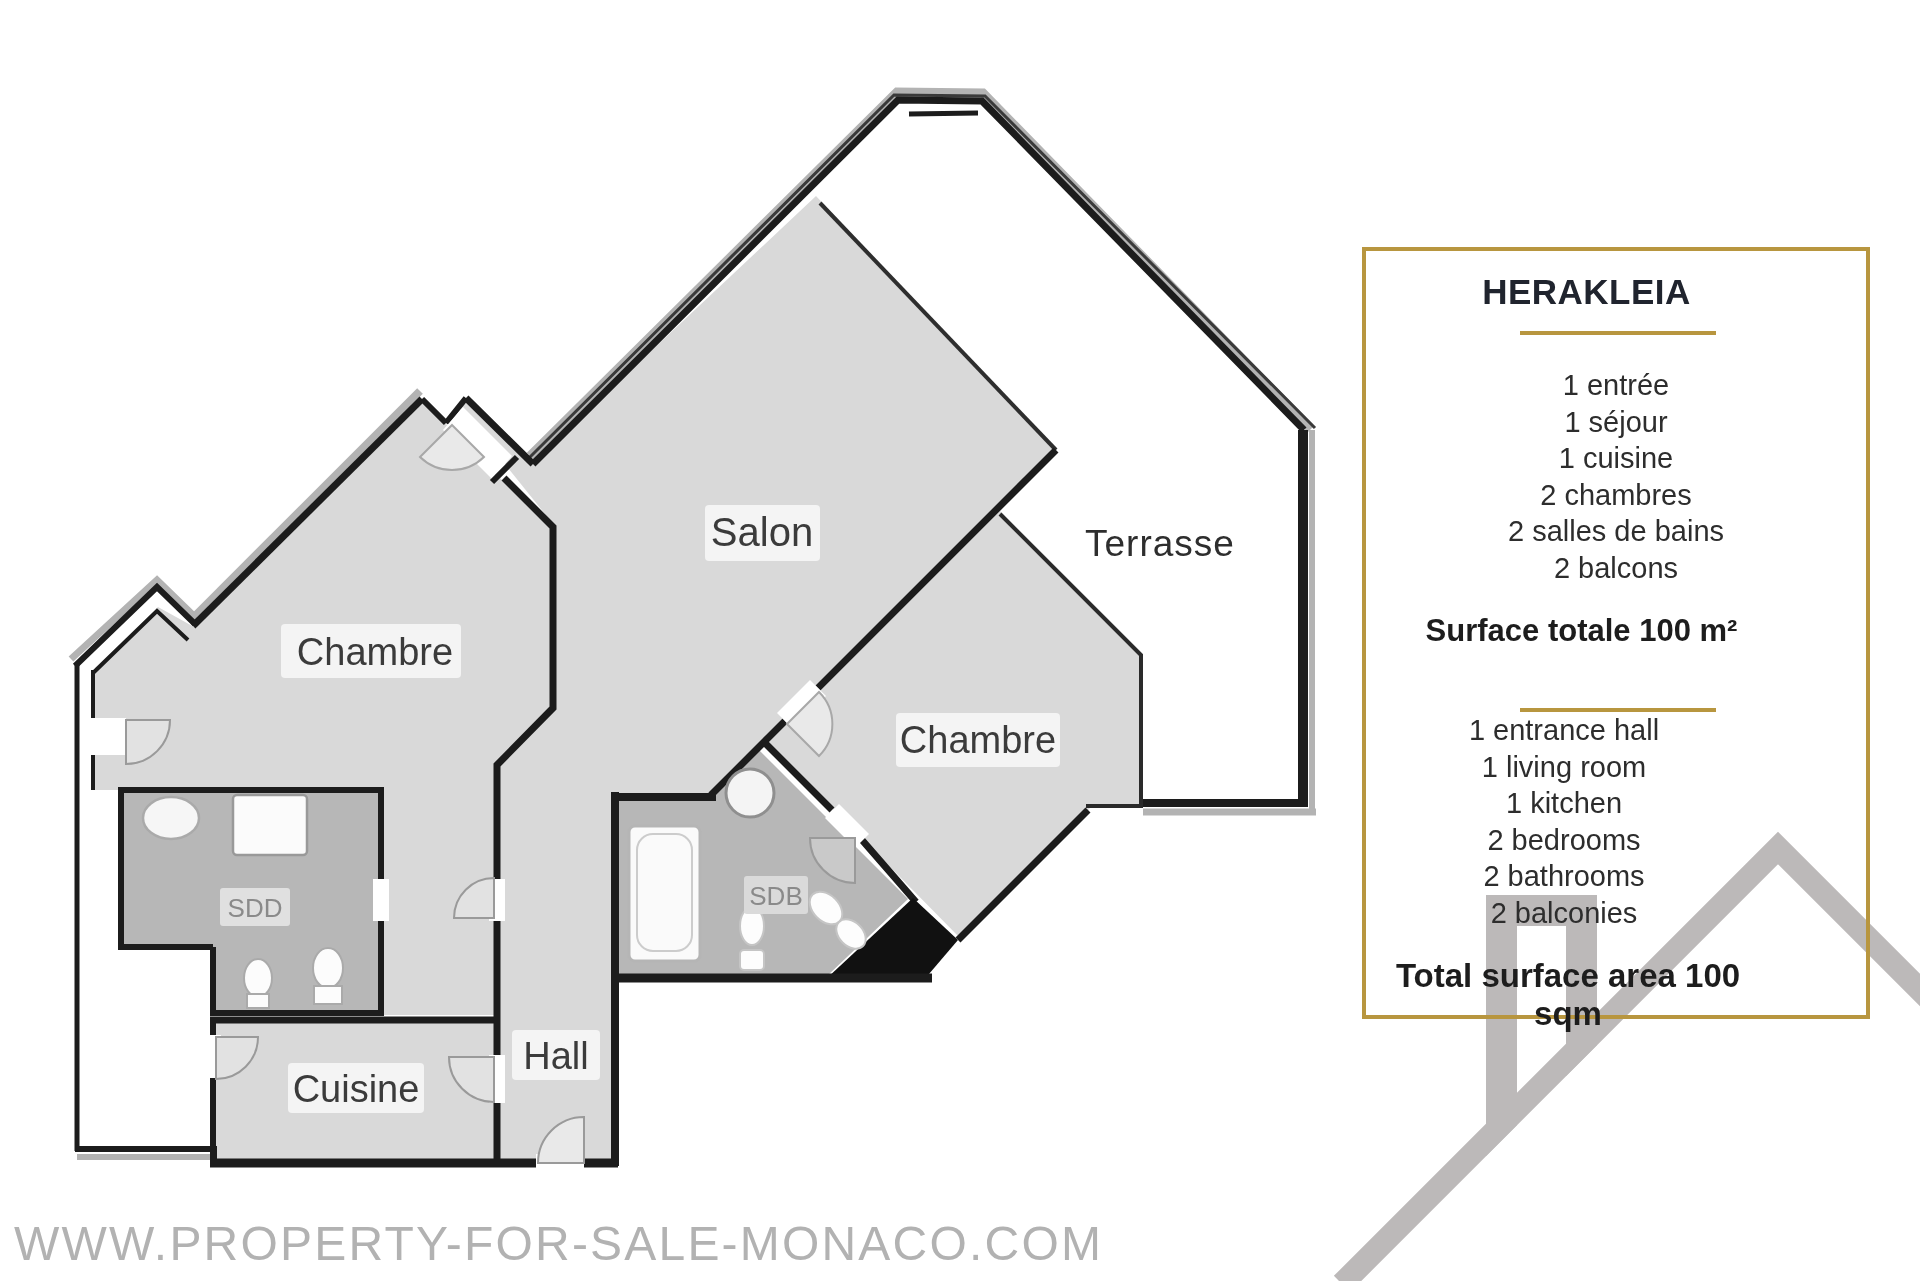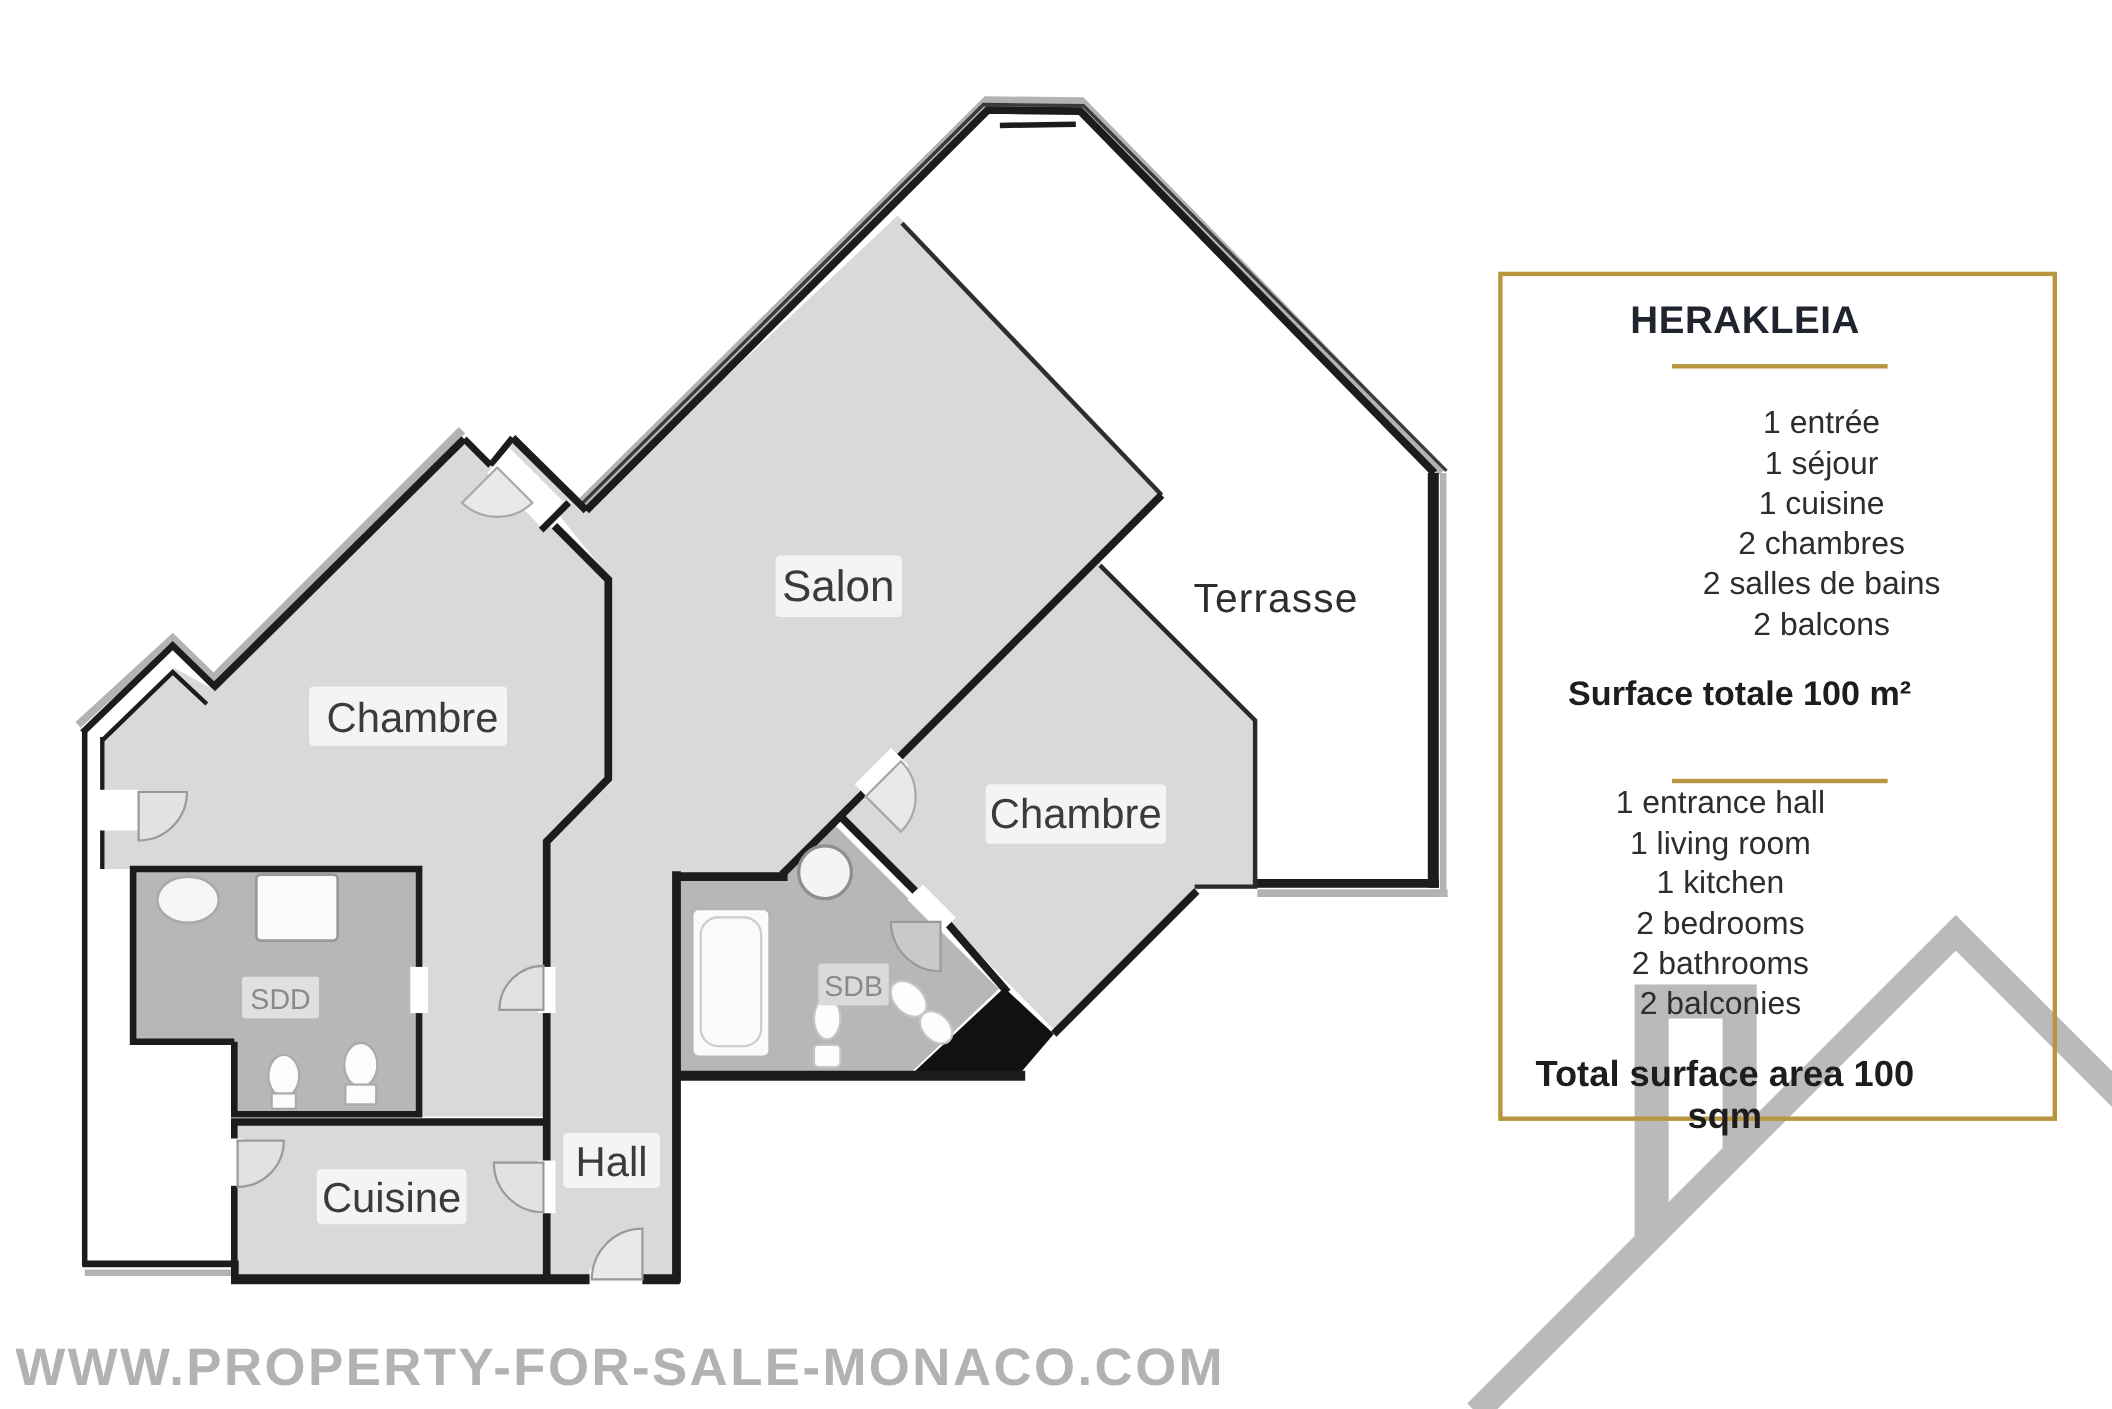--- a/index.html
+++ b/index.html
@@ -194,23 +194,23 @@
       </g>
   </g>
 </svg>
 
 <div class="abs" style="left:1362px;top:247px;width:508px;height:772px;border:4px solid #b8963f;box-sizing:border-box;"></div>
 
 <div class="abs" style="left:1362px;top:272px;width:449px;text-align:center;font-size:35px;font-weight:700;letter-spacing:0.5px;color:#20242e;">HERAKLEIA</div>
 
 <div class="abs" style="left:1520px;top:331px;width:196px;height:4px;background:#b8963f;"></div>
 
-<div class="abs" style="left:1362px;top:367px;width:508px;text-align:center;font-size:29px;line-height:36.5px;color:#2d2d2d;margin-left:40px;">1 entrée<br>1 séjour<br>1 cuisine<br>2 chambres<br>2 salles de bains<br>2 balcons</div>
+<div class="abs" style="left:1362px;top:367px;width:508px;text-align:center;font-size:29px;line-height:36.5px;color:#2d2d2d;">1 entrée<br>1 séjour<br>1 cuisine<br>2 chambres<br>2 salles de bains<br>2 balcons</div>
 
 <div class="abs" style="left:1362px;top:613px;width:439px;text-align:center;font-size:31px;font-weight:700;color:#1d1d1d;">Surface totale 100 m²</div>
 
 <div class="abs" style="left:1520px;top:708px;width:196px;height:4px;background:#b8963f;"></div>
 
 <div class="abs" style="left:1362px;top:712px;width:404px;text-align:center;font-size:29px;line-height:36.5px;color:#2d2d2d;">1 entrance hall<br>1 living room<br>1 kitchen<br>2 bedrooms<br>2 bathrooms<br>2 balconies</div>
 
 <div class="abs" style="left:1362px;top:957px;width:412px;text-align:center;font-size:33px;font-weight:700;color:#1d1d1d;">Total surface area 100 sqm</div>
 
-<div class="abs" style="left:14px;top:1216px;font-size:48px;letter-spacing:2.2px;color:#b2b2b2;font-weight:bold;">WWW.PROPERTY-FOR-SALE-MONACO.COM</div>
+<div class="abs" style="left:14px;top:1216px;font-size:48px;letter-spacing:2.2px;color:#b2b2b2;">WWW.PROPERTY-FOR-SALE-MONACO.COM</div>
 
 </body></html>

